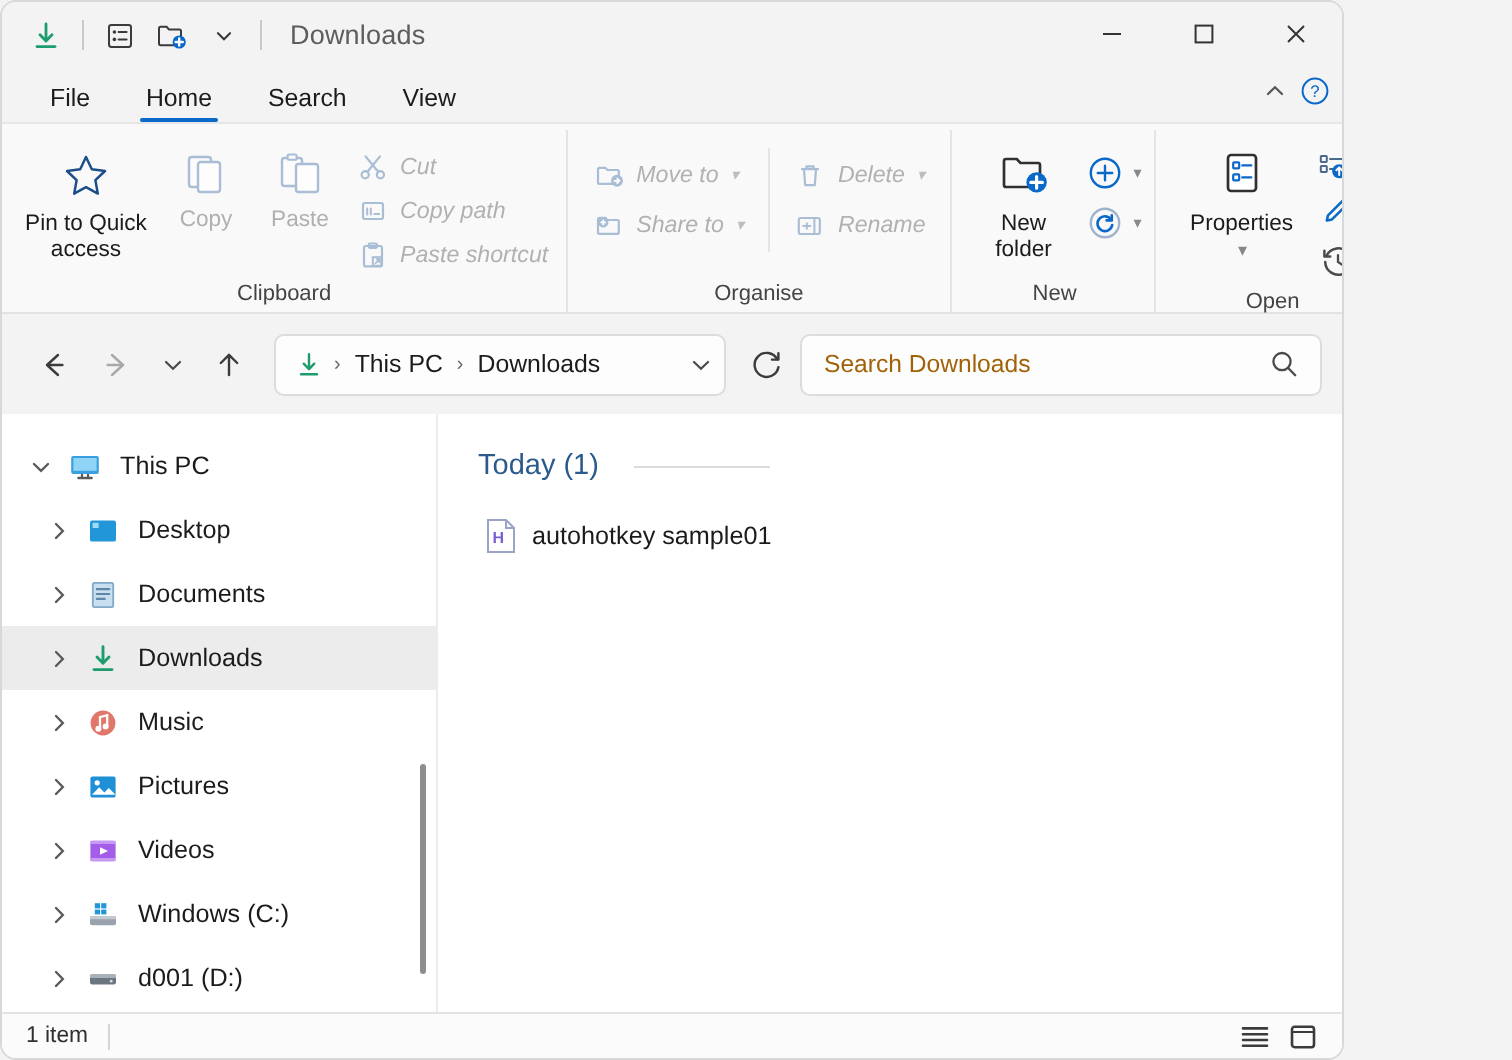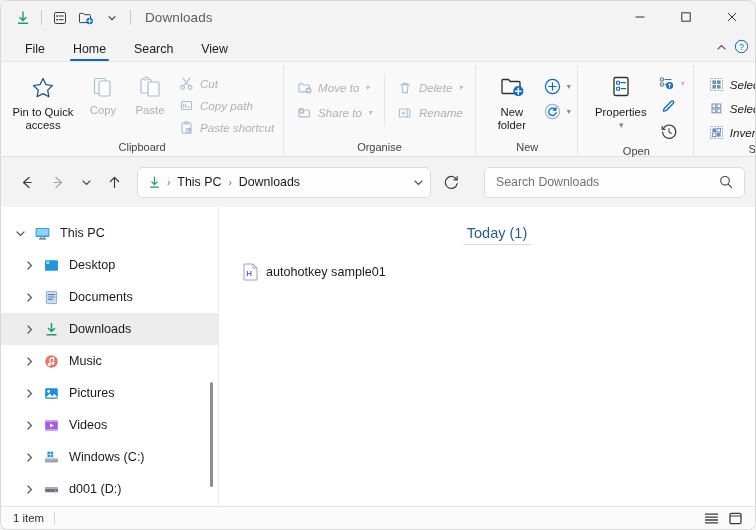--- a/index.html
+++ b/index.html
@@ -3,21 +3,21 @@
 <meta charset="utf-8">
 <style>
   * { box-sizing: border-box; margin: 0; padding: 0; }
   html, body {
     width: 756px; height: 530px;
     font-family: "Liberation Sans", sans-serif;
     background: #f3f3f3;
     overflow: hidden;
   }
   .window {
-    width: 756px; height: 530px;
+    width: 672px; height: 530px;
     background: #ffffff;
     border: 1px solid #d8d8d8;
     border-radius: 8px;
     display: flex; flex-direction: column;
     overflow: hidden;
     position: relative;
   }
 
   
   .titlebar {
@@ -142,21 +142,21 @@
   .addr-spacer { flex: 1; }
   .refreshbtn { width: 30px; height: 30px; display: flex; align-items: center; justify-content: center; margin-left: 3px;}
   .searchbox {
     width: 261px; height: 31px;
     background: #fdfdfd;
     border: 1px solid #dcdcdc; border-radius: 5px;
     display: flex; align-items: center; justify-content: space-between;
     padding: 0 10px 0 11px;
     margin-left: auto;
   }
-  .searchbox .ph { font-size: 12.3px; color: #737373; }
+  .searchbox .ph { font-size: 12.3px; color: #a16207; }
 
   
   .body { flex: 1; display: flex; overflow: hidden; background: #fff; }
   .sidebar {
     width: 218px; min-width: 218px;
     background: #ffffff;
     border-right: 1px solid #ececec;
     padding-top: 10px;
     position: relative;
     overflow: hidden;
@@ -173,21 +173,21 @@
   }
   .tico { width: 22px; display: flex; align-items: center; justify-content: center; margin-right: 7px;}
   .indent { padding-left: 17px; }
   .sb-scroll {
     position: absolute; right: 5px; top: 175px;
     width: 3px; height: 105px; border-radius: 2px;
     background: #8e8e8e;
   }
 
   .content { flex: 1; padding: 18px 0 0 20px; background: #fff; position: relative; }
-  .grouphdr { display: flex; align-items: center; gap: 3px; flex-direction: column; }
+  .grouphdr { display: flex; align-items: center; gap: 18px; }
   .grouphdr .txt { font-size: 14.5px; color: #2b5b8c; }
   .grouphdr .line { height: 1px; background: #dcdcdc; width: 68px; }
   .fileitem {
     display: flex; align-items: center; gap: 8px;
     margin-top: 16px; padding: 2px 4px; width: fit-content;
     font-size: 12.6px; color: #1b1b1b;
   }
 
   
   .statusbar {

